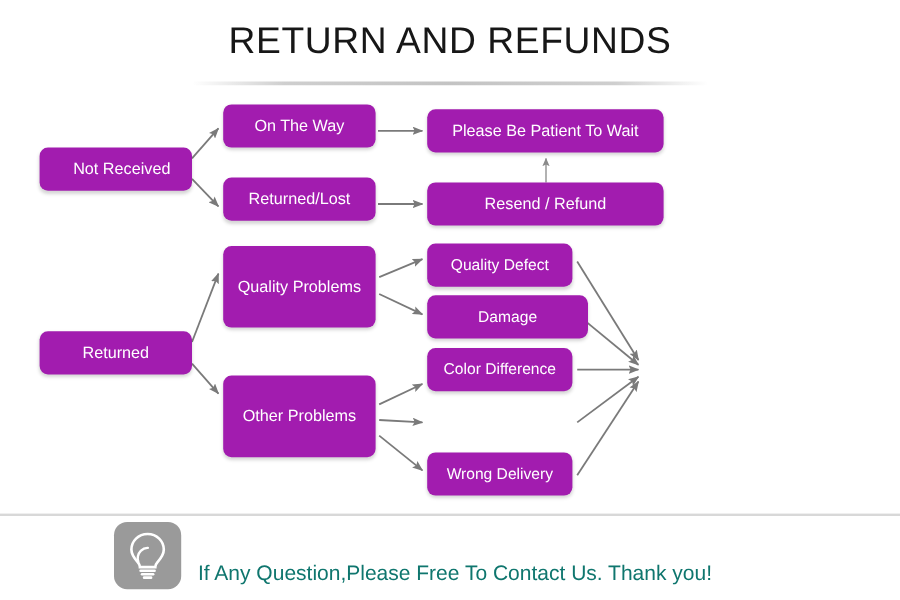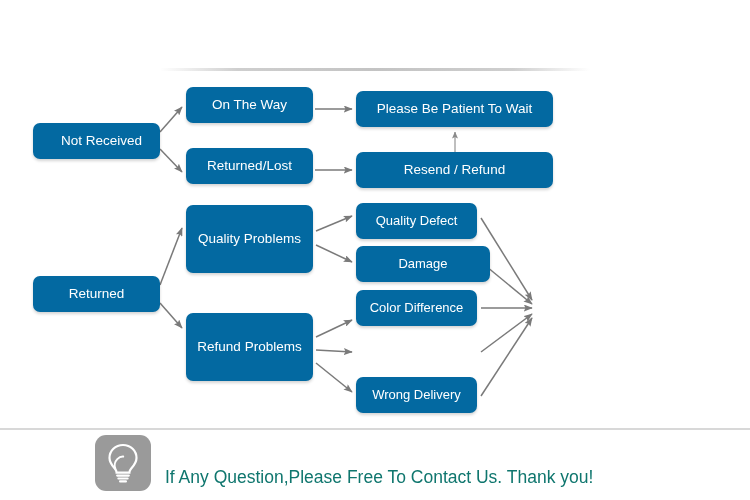--- a/index.html
+++ b/index.html
@@ -56,21 +56,21 @@
     left: 0; top: 0;
     width: 750px;
     height: 500px;
     pointer-events: none;
   }
 
   
   .node {
     position: absolute;
     box-sizing: border-box;
-    background: #0369a1;
+    background: #a21caf;
     color: #ffffff;
     border-radius: 7px;
     display: flex;
     align-items: center;
     justify-content: center;
     text-align: center;
     font-size: 13.5px;
     line-height: 1.15;
     padding: 2px 6px;
     box-shadow: 0 2px 3px rgba(0,0,0,0.17);
@@ -112,20 +112,21 @@
     color: #0f766e;
     white-space: nowrap;
     margin-top: 29px;
   }
 </style>
 </head>
 <body>
 
 <div id="canvas">
 
+  <div id="page-title">RETURN AND REFUNDS</div>
   <div id="title-divider"></div>
 
   <svg id="arrow-layer" viewBox="0 0 750 500" xmlns="http://www.w3.org/2000/svg">
     <defs>
       <marker id="ah" markerWidth="9" markerHeight="7" refX="8.2" refY="3.5" orient="auto" markerUnits="userSpaceOnUse">
         <path d="M0,0 L9,3.5 L0,7 L1.7,3.5 Z" fill="#7a7a7a"></path>
       </marker>
       <marker id="ah-thin" markerWidth="7" markerHeight="6" refX="6.5" refY="3" orient="auto" markerUnits="userSpaceOnUse">
         <path d="M0,0 L7,3 L0,6 L1.4,3 Z" fill="#8a8a8a"></path>
       </marker>
@@ -172,21 +173,21 @@
   <div class="node" style="left:186px; top:148px; width:127px; height:36px;">Returned/Lost</div>
 
   <div class="node" style="left:356px; top:91px; width:197px; height:36px;">Please Be Patient To Wait</div>
 
   <div class="node" style="left:356px; top:152px; width:197px; height:36px;">Resend / Refund</div>
 
   <div class="node" style="left:33px; top:276px; width:127px; height:36px;">Returned</div>
 
   <div class="node" style="left:186px; top:205px; width:127px; height:68px;">Quality Problems</div>
 
-  <div class="node" style="left:186px; top:313px; width:127px; height:68px;">Refund Problems</div>
+  <div class="node" style="left:186px; top:313px; width:127px; height:68px;">Other Problems</div>
 
   <div class="node small" style="left:356px; top:203px; width:121px; height:36px;">Quality Defect</div>
 
   <div class="node small" style="left:356px; top:246px; width:134px; height:36px;">Damage</div>
 
   <div class="node small" style="left:356px; top:290px; width:121px; height:36px;">Color Difference</div>
 
 
   <div class="node small" style="left:356px; top:377px; width:121px; height:36px;">Wrong Delivery</div>
 

